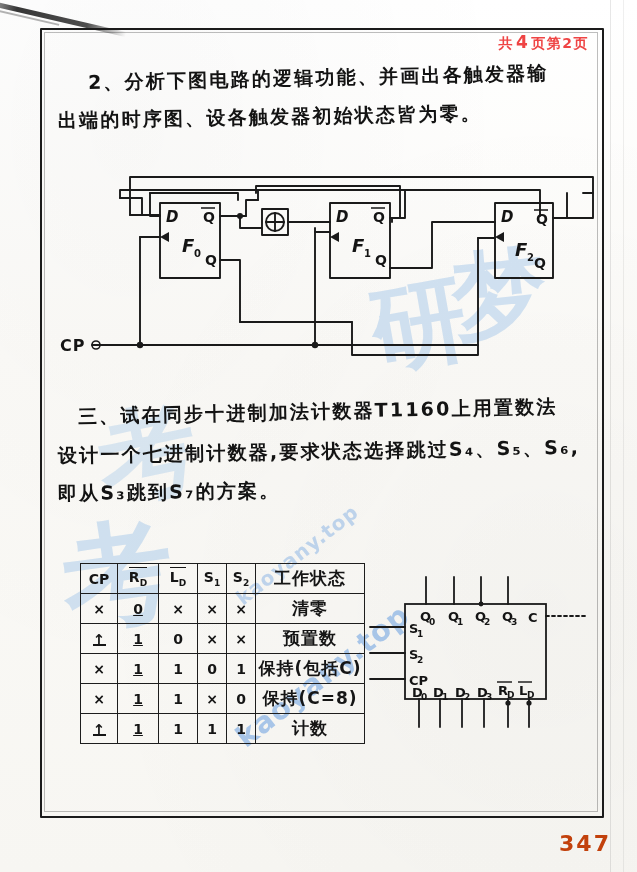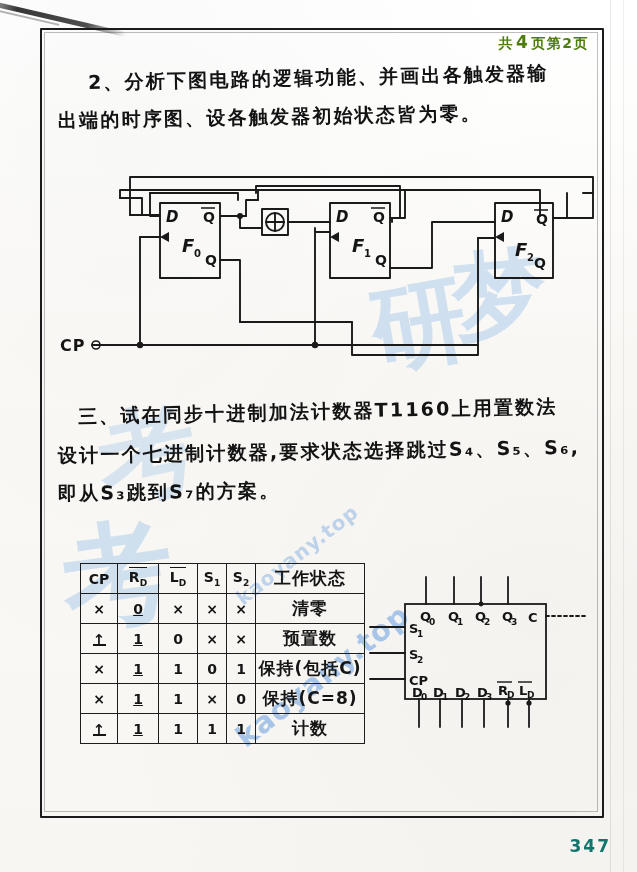--- a/index.html
+++ b/index.html
@@ -64,21 +64,21 @@
     font-size: 19px;
     color: #131313;
     letter-spacing: 2.2px;
     transform-origin: left center;
     font-weight: 600;
   }
   .header-note {
     position:absolute;
     right: 48px; top: 32px;
     font-size: 14px;
-    color:#4d7c0f;
+    color:#ef4444;
     letter-spacing:1.5px;
     font-weight:600;
   }
   .header-note .big { font-size:17px; padding:0 2px; }
 
   
   #circuit { position:absolute; left:0; top:0; }
 
   
   #ftable {
@@ -145,23 +145,23 @@
     font-size: 112px;
     color: rgba(150,190,232,0.42);
     font-family: "DejaVu Sans", "Liberation Sans", sans-serif;
     font-weight: 700;
   }
   .wm-cjk.small { font-size: 95px; }
 
   .page-number {
     position:absolute;
     right: 26px; bottom: 16px;
-    font-size: 17px;
+    font-size: 22px;
     font-weight: 700;
-    color: #0f766e;
+    color: #c2410c;
     letter-spacing: 2px;
   }
   .cp-label {
     position:absolute;
     font-size:16px; font-weight:600; color:#141414;
     letter-spacing:1px;
   }
 </style>
 </head>
 <body>

